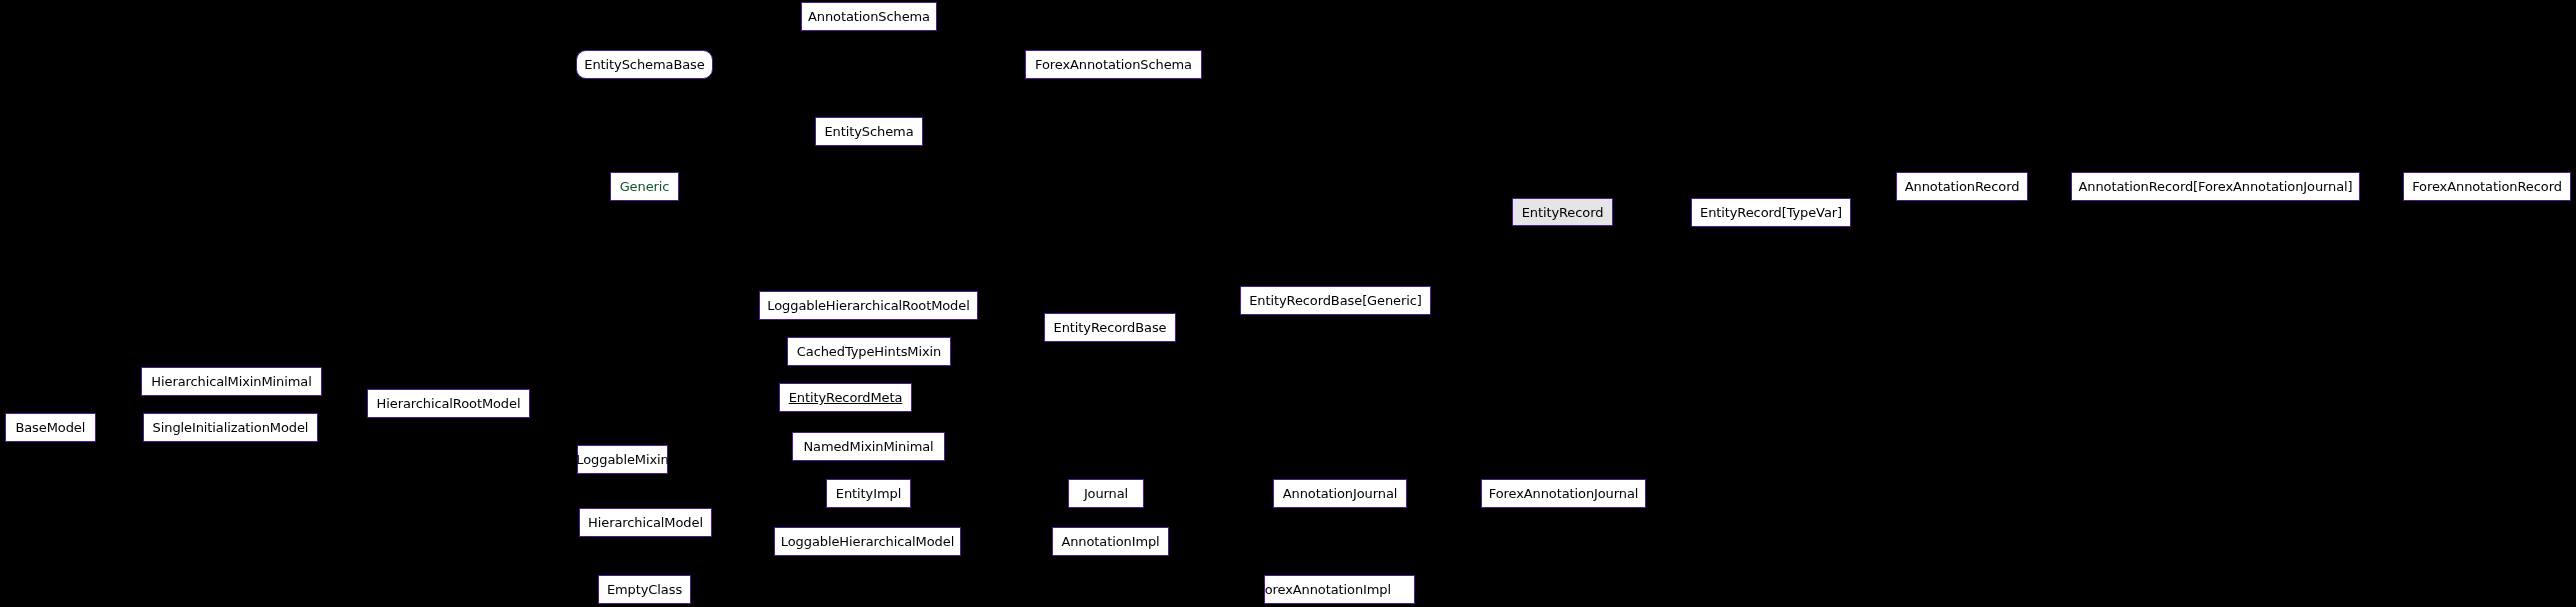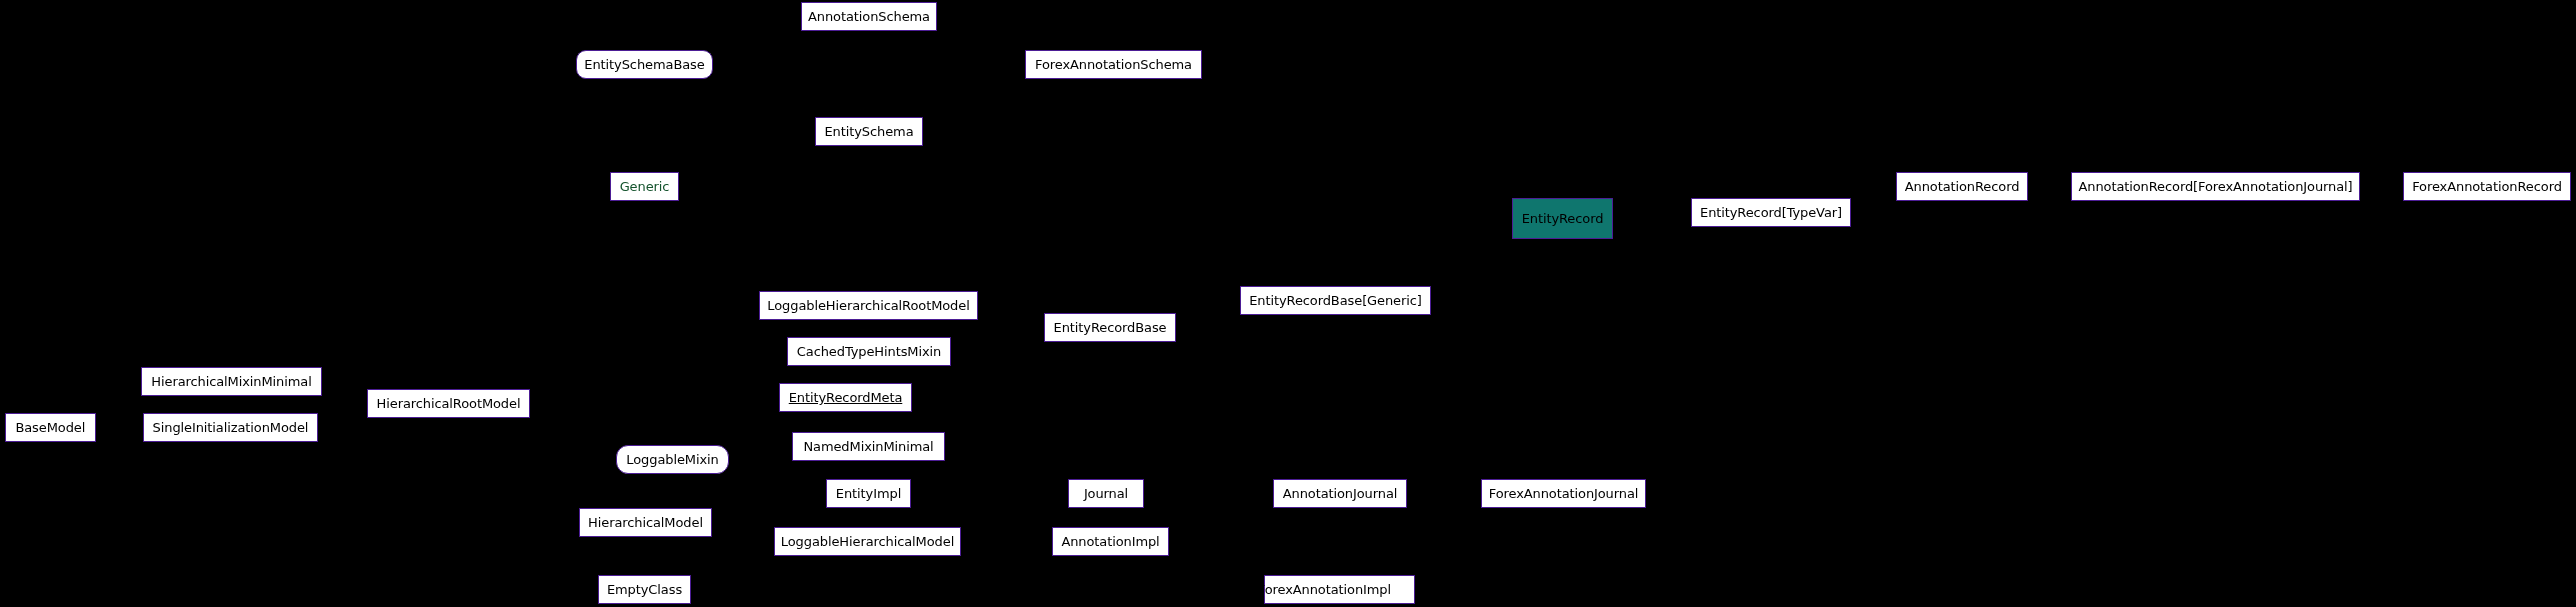--- a/index.html
+++ b/index.html
@@ -88,21 +88,21 @@
     </div>
     <div class="class-node" style="left: 1025px; top: 50px; width: 177px; height: 29px; background: rgb(255, 255, 255); color: rgb(0, 0, 0);">
       <span class="node-label">ForexAnnotationSchema</span>
     </div>
     <div class="class-node" style="left: 815px; top: 95px; width: 108px; height: 29px; background: rgb(255, 255, 255); color: rgb(0, 0, 0); margin-top: 22px;">
       <span class="node-label">EntitySchema</span>
     </div>
     <div class="class-node" style="left: 610px; top: 172px; width: 69px; height: 29px; background: rgb(255, 255, 255); color: #14532d;">
       <span class="node-label">Generic</span>
     </div>
-    <div class="class-node" style="left: 1512px; top: 198px; width: 101px; height: 41px; background: #0f766e; color: rgb(0, 0, 0);">
+    <div class="class-node" style="left: 1512px; top: 198px; width: 101px; height: 28px; background: #e5e5e5; color: rgb(0, 0, 0);">
       <span class="node-label">EntityRecord</span>
     </div>
     <div class="class-node" style="left: 1691px; top: 198px; width: 160px; height: 29px; background: rgb(255, 255, 255); color: rgb(0, 0, 0);">
       <span class="node-label">EntityRecord[TypeVar]</span>
     </div>
     <div class="class-node" style="left: 1896px; top: 172px; width: 132px; height: 29px; background: rgb(255, 255, 255); color: rgb(0, 0, 0);">
       <span class="node-label">AnnotationRecord</span>
     </div>
     <div class="class-node" style="left: 2071px; top: 172px; width: 289px; height: 29px; background: rgb(255, 255, 255); color: rgb(0, 0, 0);">
       <span class="node-label">AnnotationRecord[ForexAnnotationJournal]</span>
@@ -130,21 +130,21 @@
     </div>
     <div class="class-node" style="left: 779px; top: 383px; width: 133px; height: 29px; background: rgb(255, 255, 255); color: rgb(0, 0, 0); text-decoration: underline;">
       <span class="node-label">EntityRecordMeta</span>
     </div>
     <div class="class-node" style="left: 4.8px; top: 413px; width: 91px; height: 29px; background: rgb(255, 255, 255); color: rgb(0, 0, 0);">
       <span class="node-label">BaseModel</span>
     </div>
     <div class="class-node" style="left: 143px; top: 413px; width: 175px; height: 29px; background: rgb(255, 255, 255); color: rgb(0, 0, 0);">
       <span class="node-label">SingleInitializationModel</span>
     </div>
-    <div class="class-node" style="left: 616px; top: 445px; width: 113px; height: 29px; background: rgb(255, 255, 255); color: rgb(0, 0, 0); border-radius: 12px;">
+    <div class="class-node" style="left: 577px; top: 445px; width: 91px; height: 29px; background: rgb(255, 255, 255); color: rgb(0, 0, 0);">
       <span class="node-label">LoggableMixin</span>
     </div>
     <div class="class-node" style="left: 792px; top: 432px; width: 153px; height: 29px; background: rgb(255, 255, 255); color: rgb(0, 0, 0);">
       <span class="node-label">NamedMixinMinimal</span>
     </div>
     <div class="class-node" style="left: 826px; top: 479px; width: 85px; height: 29px; background: rgb(255, 255, 255); color: rgb(0, 0, 0);">
       <span class="node-label">EntityImpl</span>
     </div>
     <div class="class-node" style="left: 1068px; top: 479px; width: 76px; height: 29px; background: rgb(255, 255, 255); color: rgb(0, 0, 0);">
       <span class="node-label">Journal</span>

